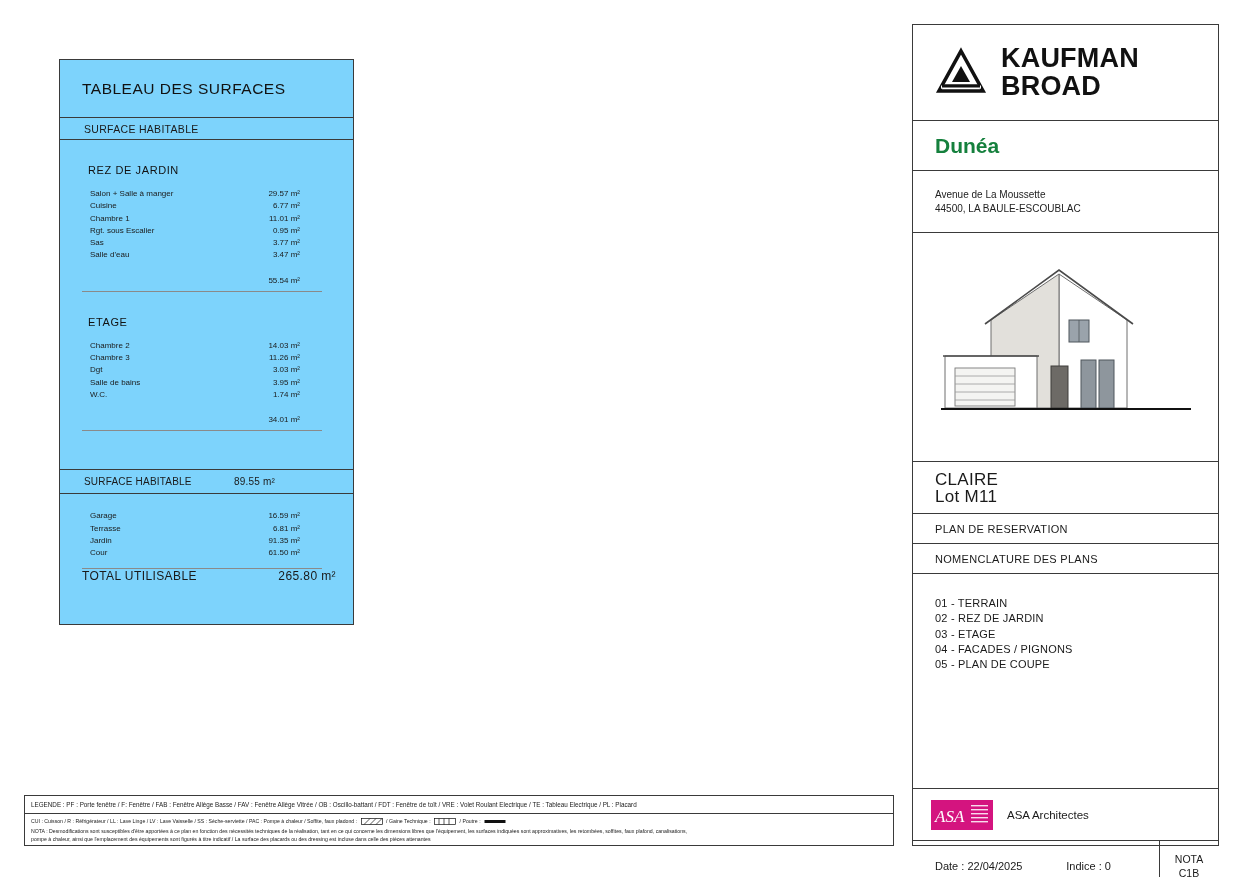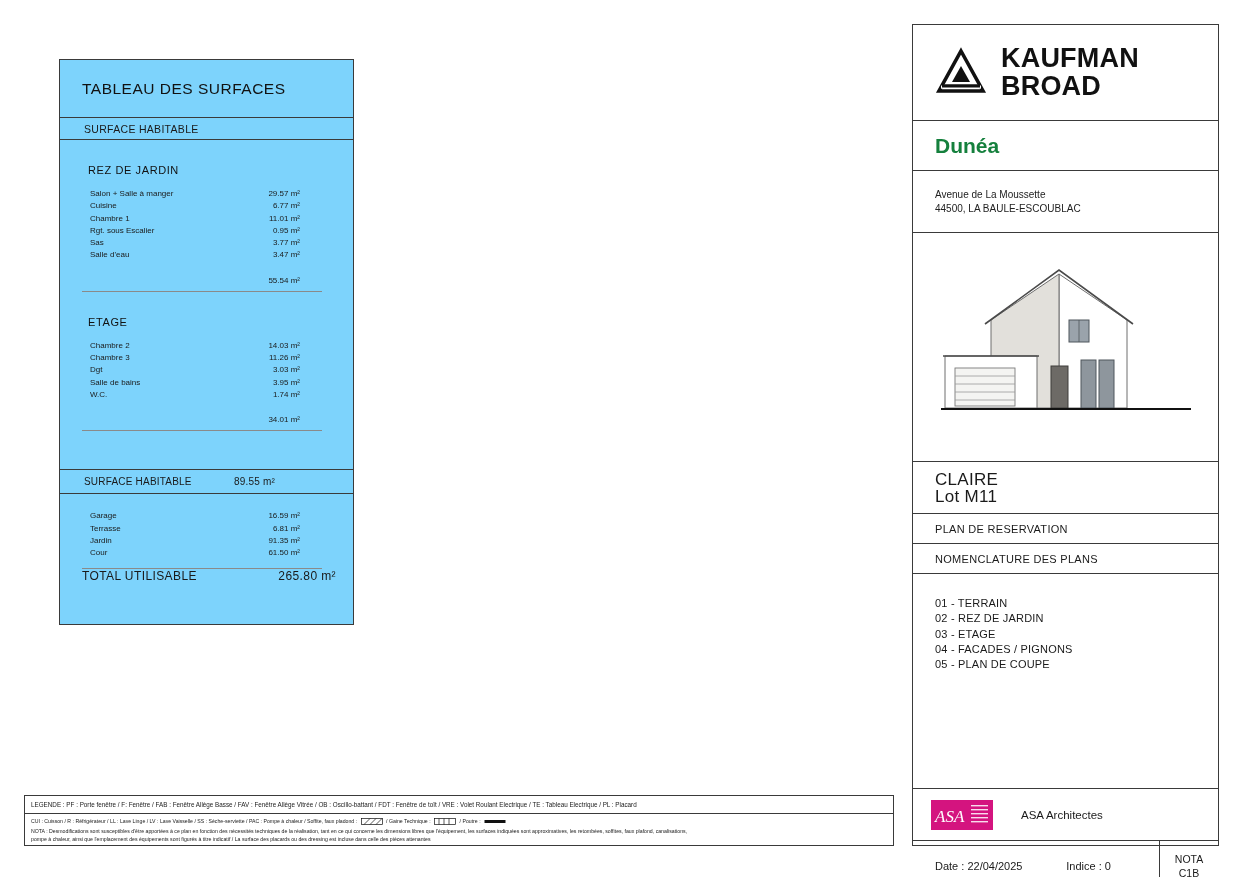--- a/index.html
+++ b/index.html
@@ -204,21 +204,21 @@
     font-size: 11px;
     line-height: 15.3px;
     letter-spacing: 0.2px;
     color: #1a1a1a;
   }
   .rp-architect {
     height: 52px;
     display: flex;
     align-items: center;
     padding-left: 18px;
-    gap: 28px;
+    gap: 14px;
   }
   .asa-logo {
     width: 62px;
     height: 30px;
     flex: none;
   }
   .asa-name {
     font-size: 11.5px;
     color: #1a1a1a;
   }

